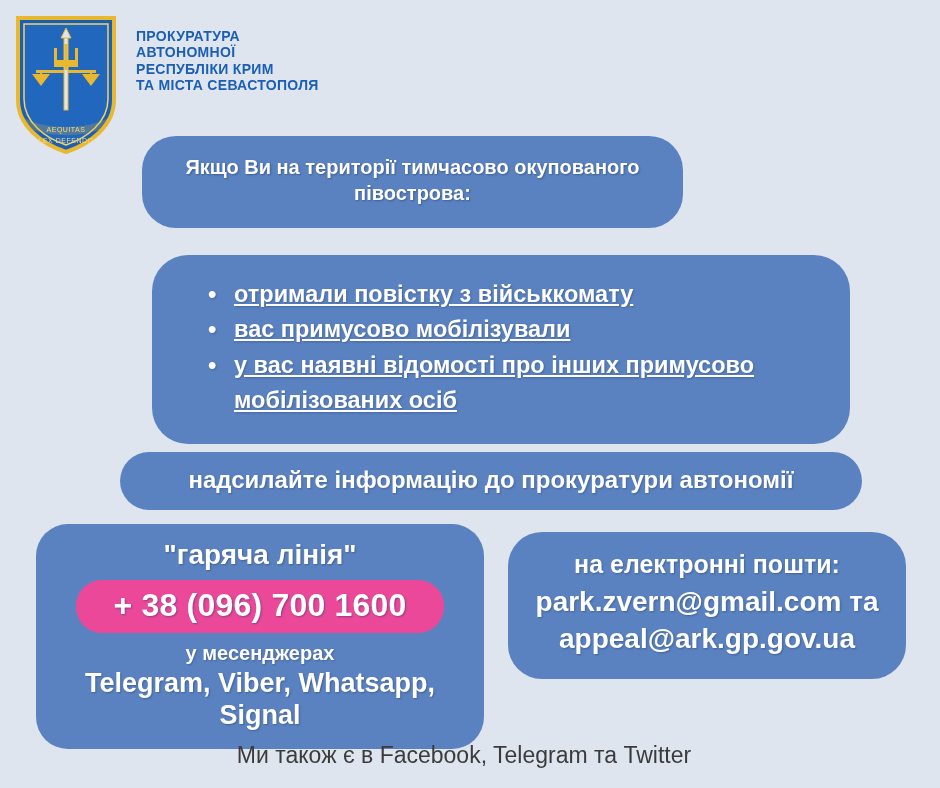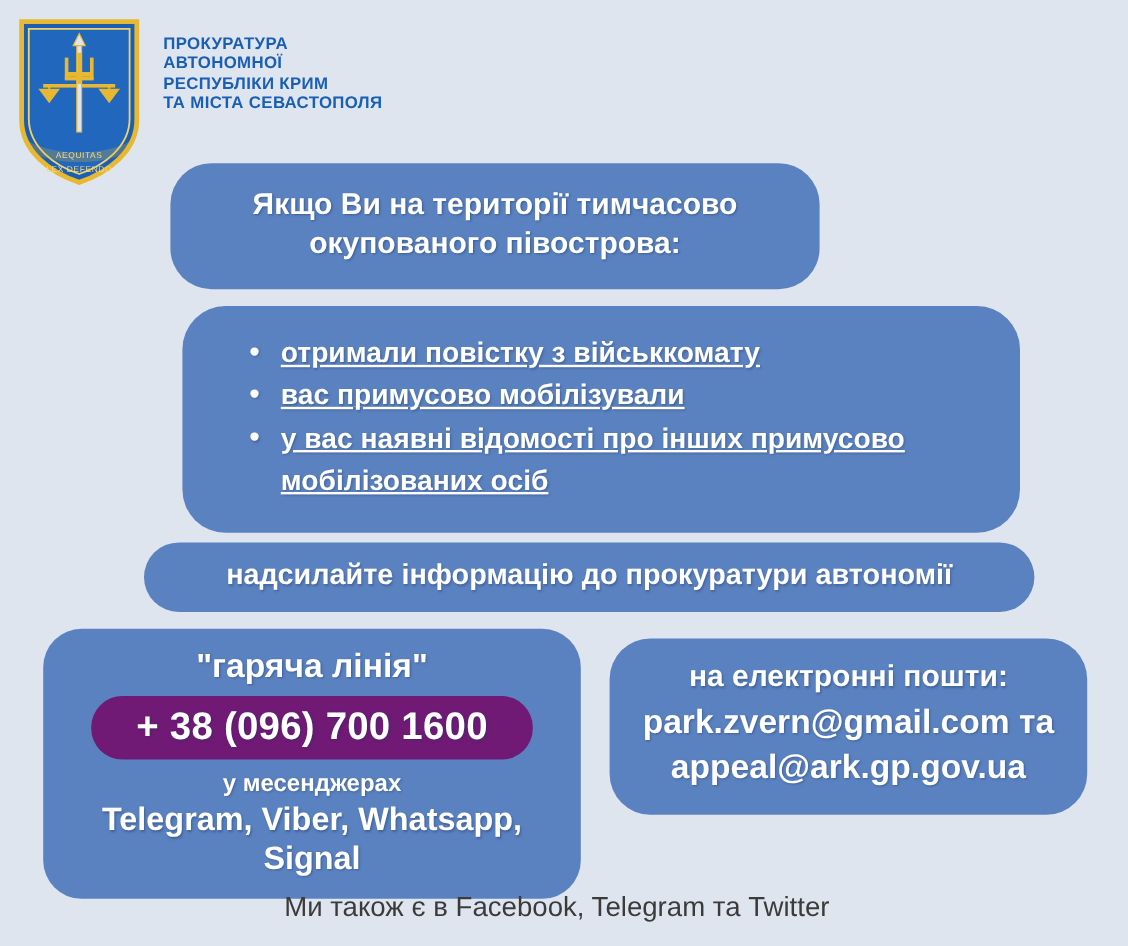--- a/index.html
+++ b/index.html
@@ -51,21 +51,21 @@
     text-align: center;
     font-weight: bold;
   }
 
   .title-bubble {
     position: absolute;
     left: 142px;
     top: 136px;
     width: 541px;
     padding: 18px 10px 22px;
-    font-size: 25px;
+    font-size: 20px;
     line-height: 1.3;
     text-shadow: 1px 1px 2px rgba(25,50,95,0.45);
   }
 
   .list-bubble {
     position: absolute;
     left: 152px;
     top: 255px;
     width: 698px;
     padding: 22px 30px 26px 30px;
@@ -114,21 +114,21 @@
     padding: 10px 14px 18px;
     border-radius: 32px;
   }
   .hotline-title {
     font-size: 28px;
     line-height: 1.2;
     padding: 4px 0 6px;
     text-shadow: 1px 1px 2px rgba(25,50,95,0.4);
   }
   .phone-pill {
-    background: #701a75;
+    background: #ec4899;
     border-radius: 26px;
     margin: 2px 26px 0;
     padding: 7px 0 9px;
     font-size: 32px;
     letter-spacing: 0.2px;
     text-shadow: 1px 1px 2px rgba(25,50,95,0.45);
   }
   .messengers-label {
     font-size: 20px;
     padding: 9px 0 2px;

